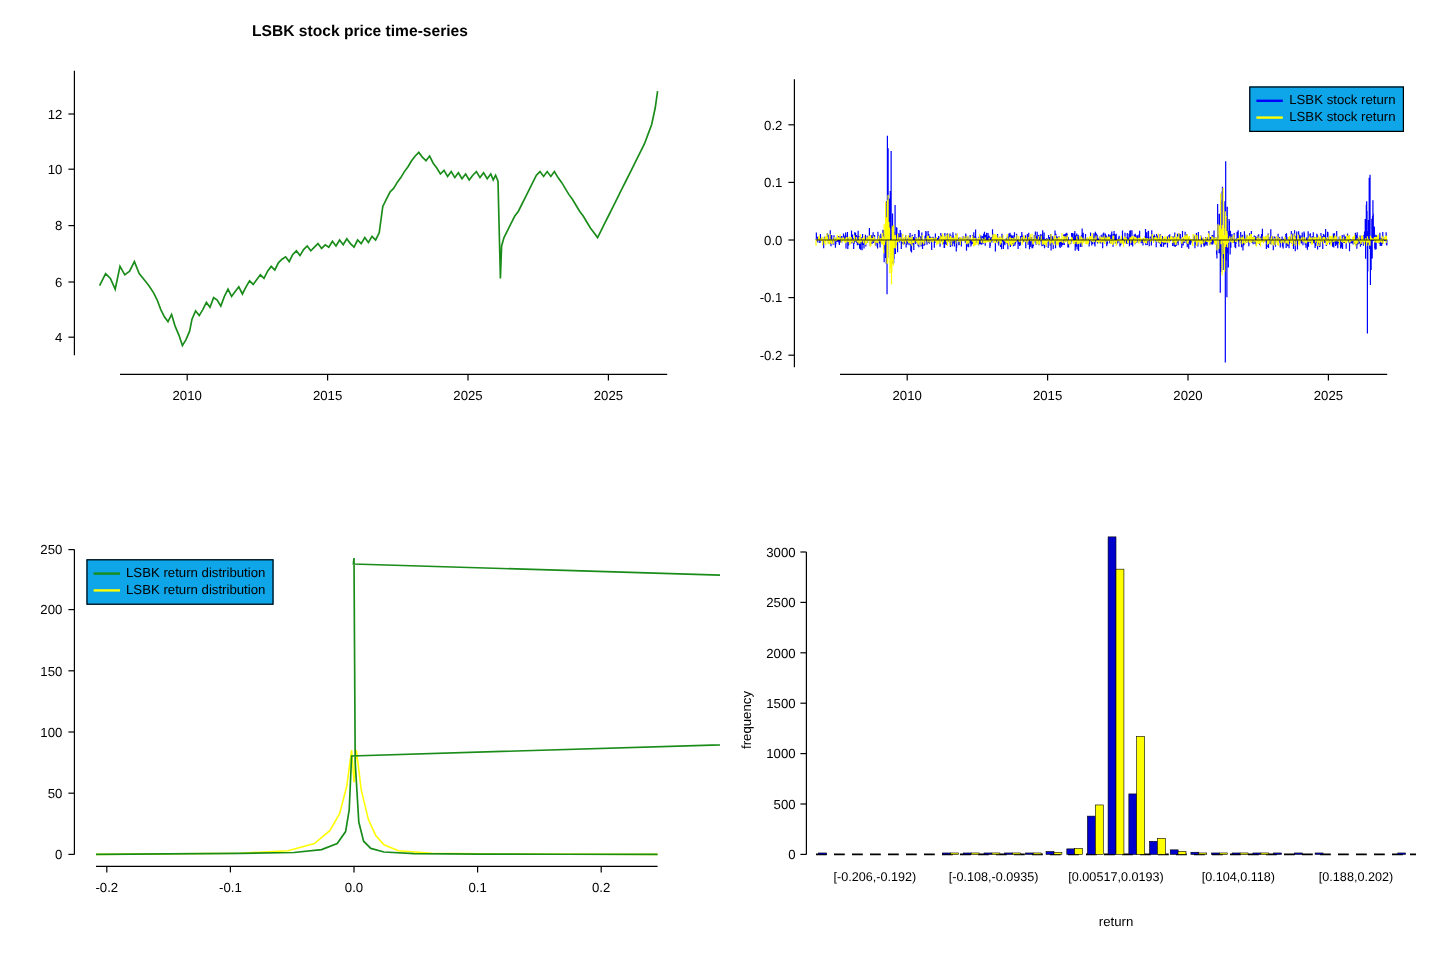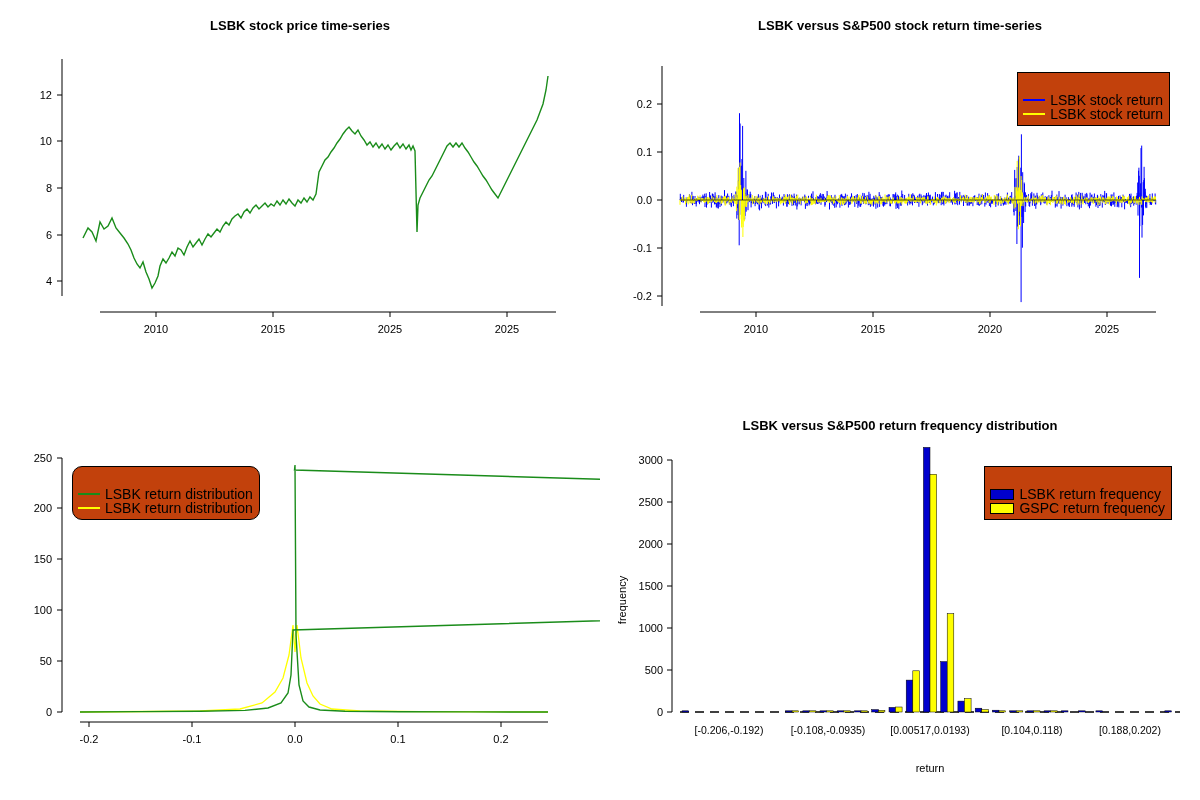--- a/index.html
+++ b/index.html
@@ -36,25 +36,25 @@
     font-weight: bold;
     font-family: "Liberation Sans", sans-serif;
   }
   .plotsvg {
     position: absolute;
     top: 0;
     left: 0;
   }
   .legendbox {
     position: absolute;
-    background: #c2410c;
+    background: #0ea5e9;
     border: 1px solid #000000;
-    font-size: 14px;
-    font-family: "Liberation Sans", sans-serif;
-    padding: 20px 6px 4px 5px;
+    font-size: 11px;
+    font-family: "Liberation Sans", sans-serif;
+    padding: 4px 6px 4px 5px;
     line-height: 14px;
     white-space: nowrap;
   }
   .legendrow {
     display: flex;
     align-items: center;
     height: 14px;
   }
   .legendkey {
     display: inline-block;
@@ -111,21 +111,20 @@
         <text x="273" y="333">2015</text>
         <text x="390" y="333">2025</text>
         <text x="507" y="333">2025</text>
       </g>
 
       <polyline fill="none" stroke="#1a8c1a" stroke-width="1.4" points="83,238 88,228 92,232 96,241 100,222 104,229 108,226 112,218 116,228 120,233 124,238 128,244 131,250 134,258 137,264 140,268 143,262 146,272 149,279 152,288 155,283 158,276 160,266 163,259 166,263 169,258 172,252 175,256 178,248 181,250 184,255 187,247 190,241 193,247 196,243 199,239 202,245 205,239 208,234 211,237 214,233 217,229 220,232 223,226 226,222 229,225 232,219 235,216 238,214 241,218 244,212 247,209 250,213 253,208 256,205 259,209 262,206 265,203 268,207 271,204 274,206 277,201 280,205 283,200 286,204 289,199 292,203 295,206 298,200 301,203 304,198 307,202 310,197 313,200 316,194 319,172 322,166 325,160 328,157 331,152 334,148 337,143 340,139 343,134 346,130 349,127 352,131 355,134 358,130 361,136 364,140 367,145 370,142 373,147 376,143 379,148 382,144 385,149 388,145 391,150 394,146 397,143 400,148 403,144 406,149 409,145 411,150 413,146 415,151 417,232 418,205 420,198 423,192 426,186 429,180 432,176 435,170 438,164 441,158 444,152 447,146 450,143 453,147 456,143 459,147 462,143 465,148 468,152 471,157 474,162 477,166 480,171 483,176 486,180 489,185 492,190 495,194 498,198 501,192 504,186 507,180 510,174 513,168 516,162 519,156 522,150 525,144 528,138 531,132 534,126 537,120 540,112 543,104 546,90 548,76"></polyline>
     </svg>
   </div>
 
   <div class="panel">
-    <div class="panel-title">LSBK versus S&amp;P500 stock return time-series</div>
     <svg class="plotsvg" width="600" height="400">
       <g stroke="#000" stroke-width="1" fill="none">
         <path d="M62,66 L62,306"></path>
         <path d="M62,296 L57,296"></path>
         <path d="M62,248 L57,248"></path>
         <path d="M62,200 L57,200"></path>
         <path d="M62,152 L57,152"></path>
         <path d="M62,104 L57,104"></path>
         <path d="M100,312 L556,312"></path>
         <path d="M156,312 L156,317"></path>
@@ -198,34 +197,33 @@
         <text x="192" y="343">-0.1</text>
         <text x="295" y="343">0.0</text>
         <text x="398" y="343">0.1</text>
         <text x="501" y="343">0.2</text>
       </g>
 
       <path fill="none" stroke="#ffff00" stroke-width="1.3" d="M80,312 L150,311.5 L200,311 L240,309 L262,303 L275,292 L283,278 L289,255 L293,225 L295,252 L297,225 L301,258 L307,283 L313,296 L320,304 L332,309 L360,311 L420,311.7 L548,312"></path>
 
       <path fill="none" stroke="#1a8c1a" stroke-width="1.4" d="M80,312 L140,311.6 L200,311.2 L245,310.4 L268,308 L281,303 L288,293 L291,275 L293,230 L2941,150 L294.5,70 L295,65 L295.5,150 L296,235 L299,285 L303,301 L309,307 L320,310 L345,311.3 L400,311.7 L470,311.9 L548,312"></path>
     </svg>
-    <div class="legendbox" style="top:66px; left:72px;border-radius:10px;">
+    <div class="legendbox" style="top:66px; left:72px;">
       <div class="legendrow">
         <span class="legendkey" style="border-top-color:#1a8c1a;"></span>
         <span>LSBK return distribution</span>
       </div>
       <div class="legendrow">
         <span class="legendkey" style="border-top-color:#ffff00;"></span>
         <span>LSBK return distribution</span>
       </div>
     </div>
   </div>
 
   <div class="panel">
-    <div class="panel-title">LSBK versus S&amp;P500 return frequency distribution</div>
     <svg class="plotsvg" width="600" height="400">
       <g stroke="#000" stroke-width="1" fill="none">
         <path d="M72,60 L72,312"></path>
         <path d="M72,312 L67,312"></path>
         <path d="M72,270 L67,270"></path>
         <path d="M72,228 L67,228"></path>
         <path d="M72,186 L67,186"></path>
         <path d="M72,144 L67,144"></path>
         <path d="M72,102 L67,102"></path>
         <path d="M72,60 L67,60"></path>
@@ -283,25 +281,15 @@
       <g font-size="10.5" fill="#000" text-anchor="middle">
         <text x="129" y="334">[-0.206,-0.192)</text>
         <text x="228" y="334">[-0.108,-0.0935)</text>
         <text x="330" y="334">[0.00517,0.0193)</text>
         <text x="432" y="334">[0.104,0.118)</text>
         <text x="530" y="334">[0.188,0.202)</text>
       </g>
       <text x="330" y="372" font-size="11" fill="#000" text-anchor="middle">return</text>
       <text x="26" y="200" font-size="11" fill="#000" text-anchor="middle" transform="rotate(-90 26 200)">frequency</text>
     </svg>
-    <div class="legendbox" style="top:66px; right:28px;">
-      <div class="legendrow">
-        <span class="legendkey box" style="background:#0000cd;"></span>
-        <span>LSBK return frequency</span>
-      </div>
-      <div class="legendrow">
-        <span class="legendkey box" style="background:#ffff00;"></span>
-        <span>GSPC return frequency</span>
-      </div>
-    </div>
   </div>
 
 </div>
 
 </body></html>

